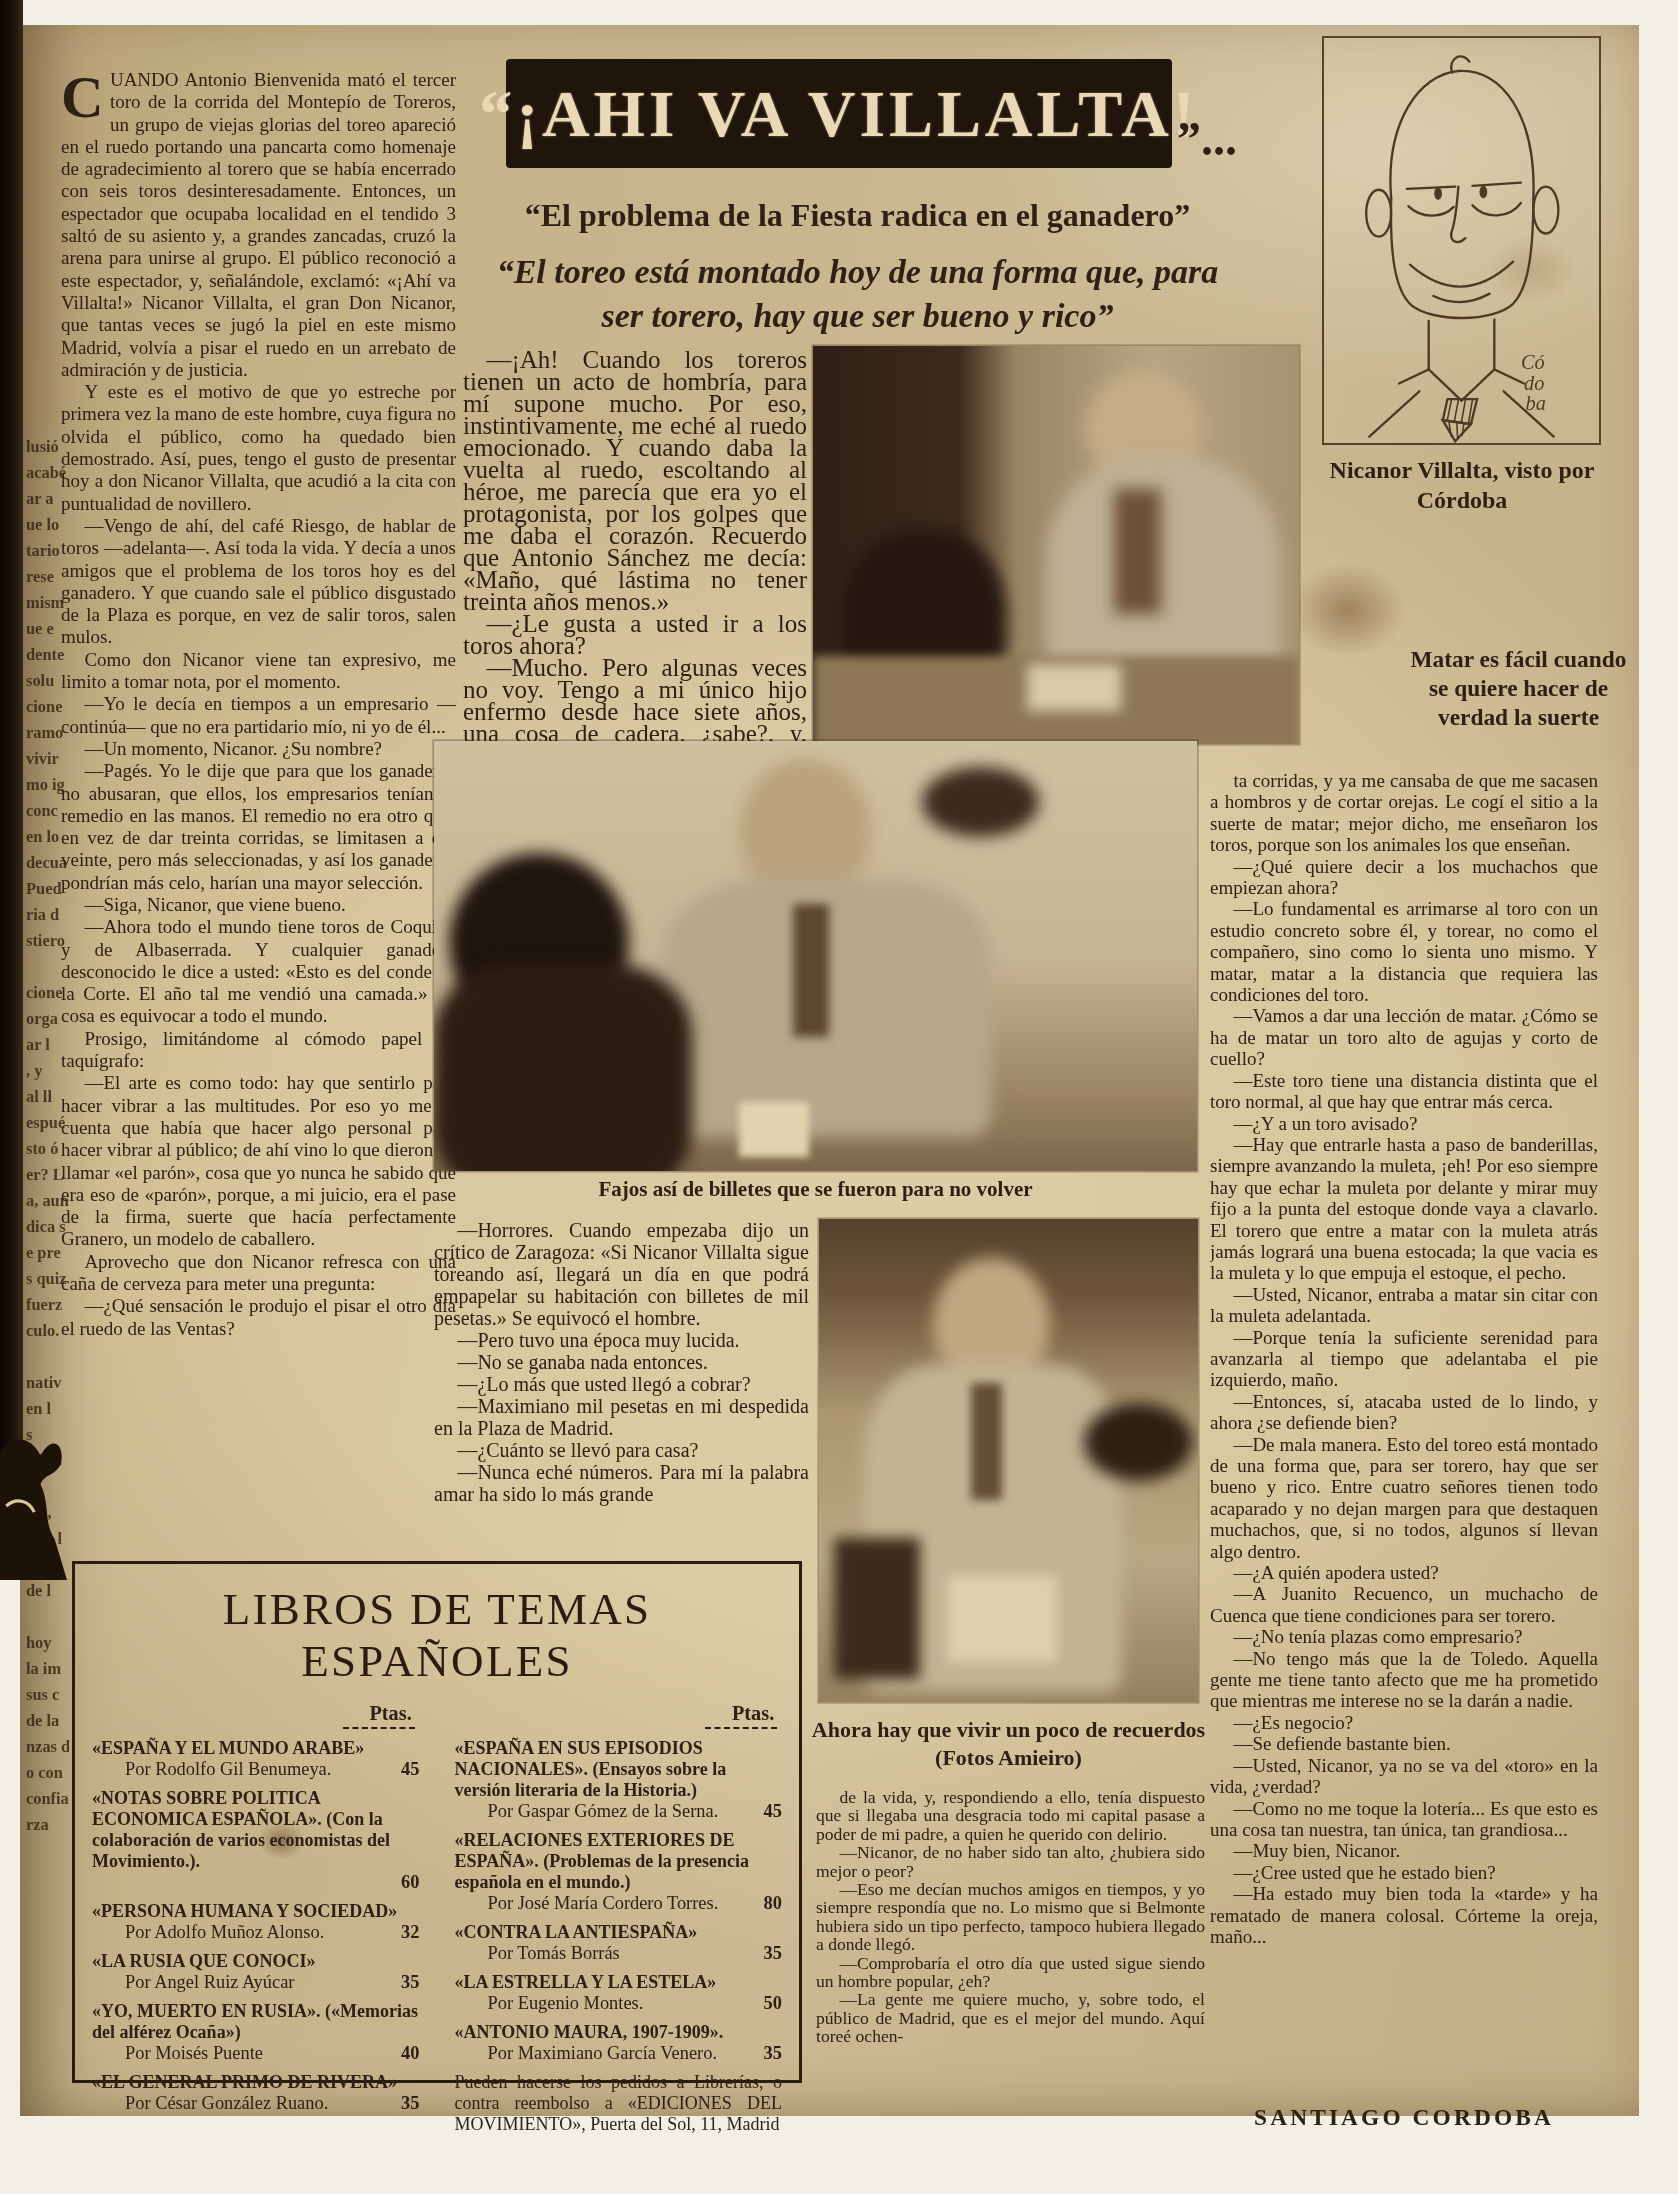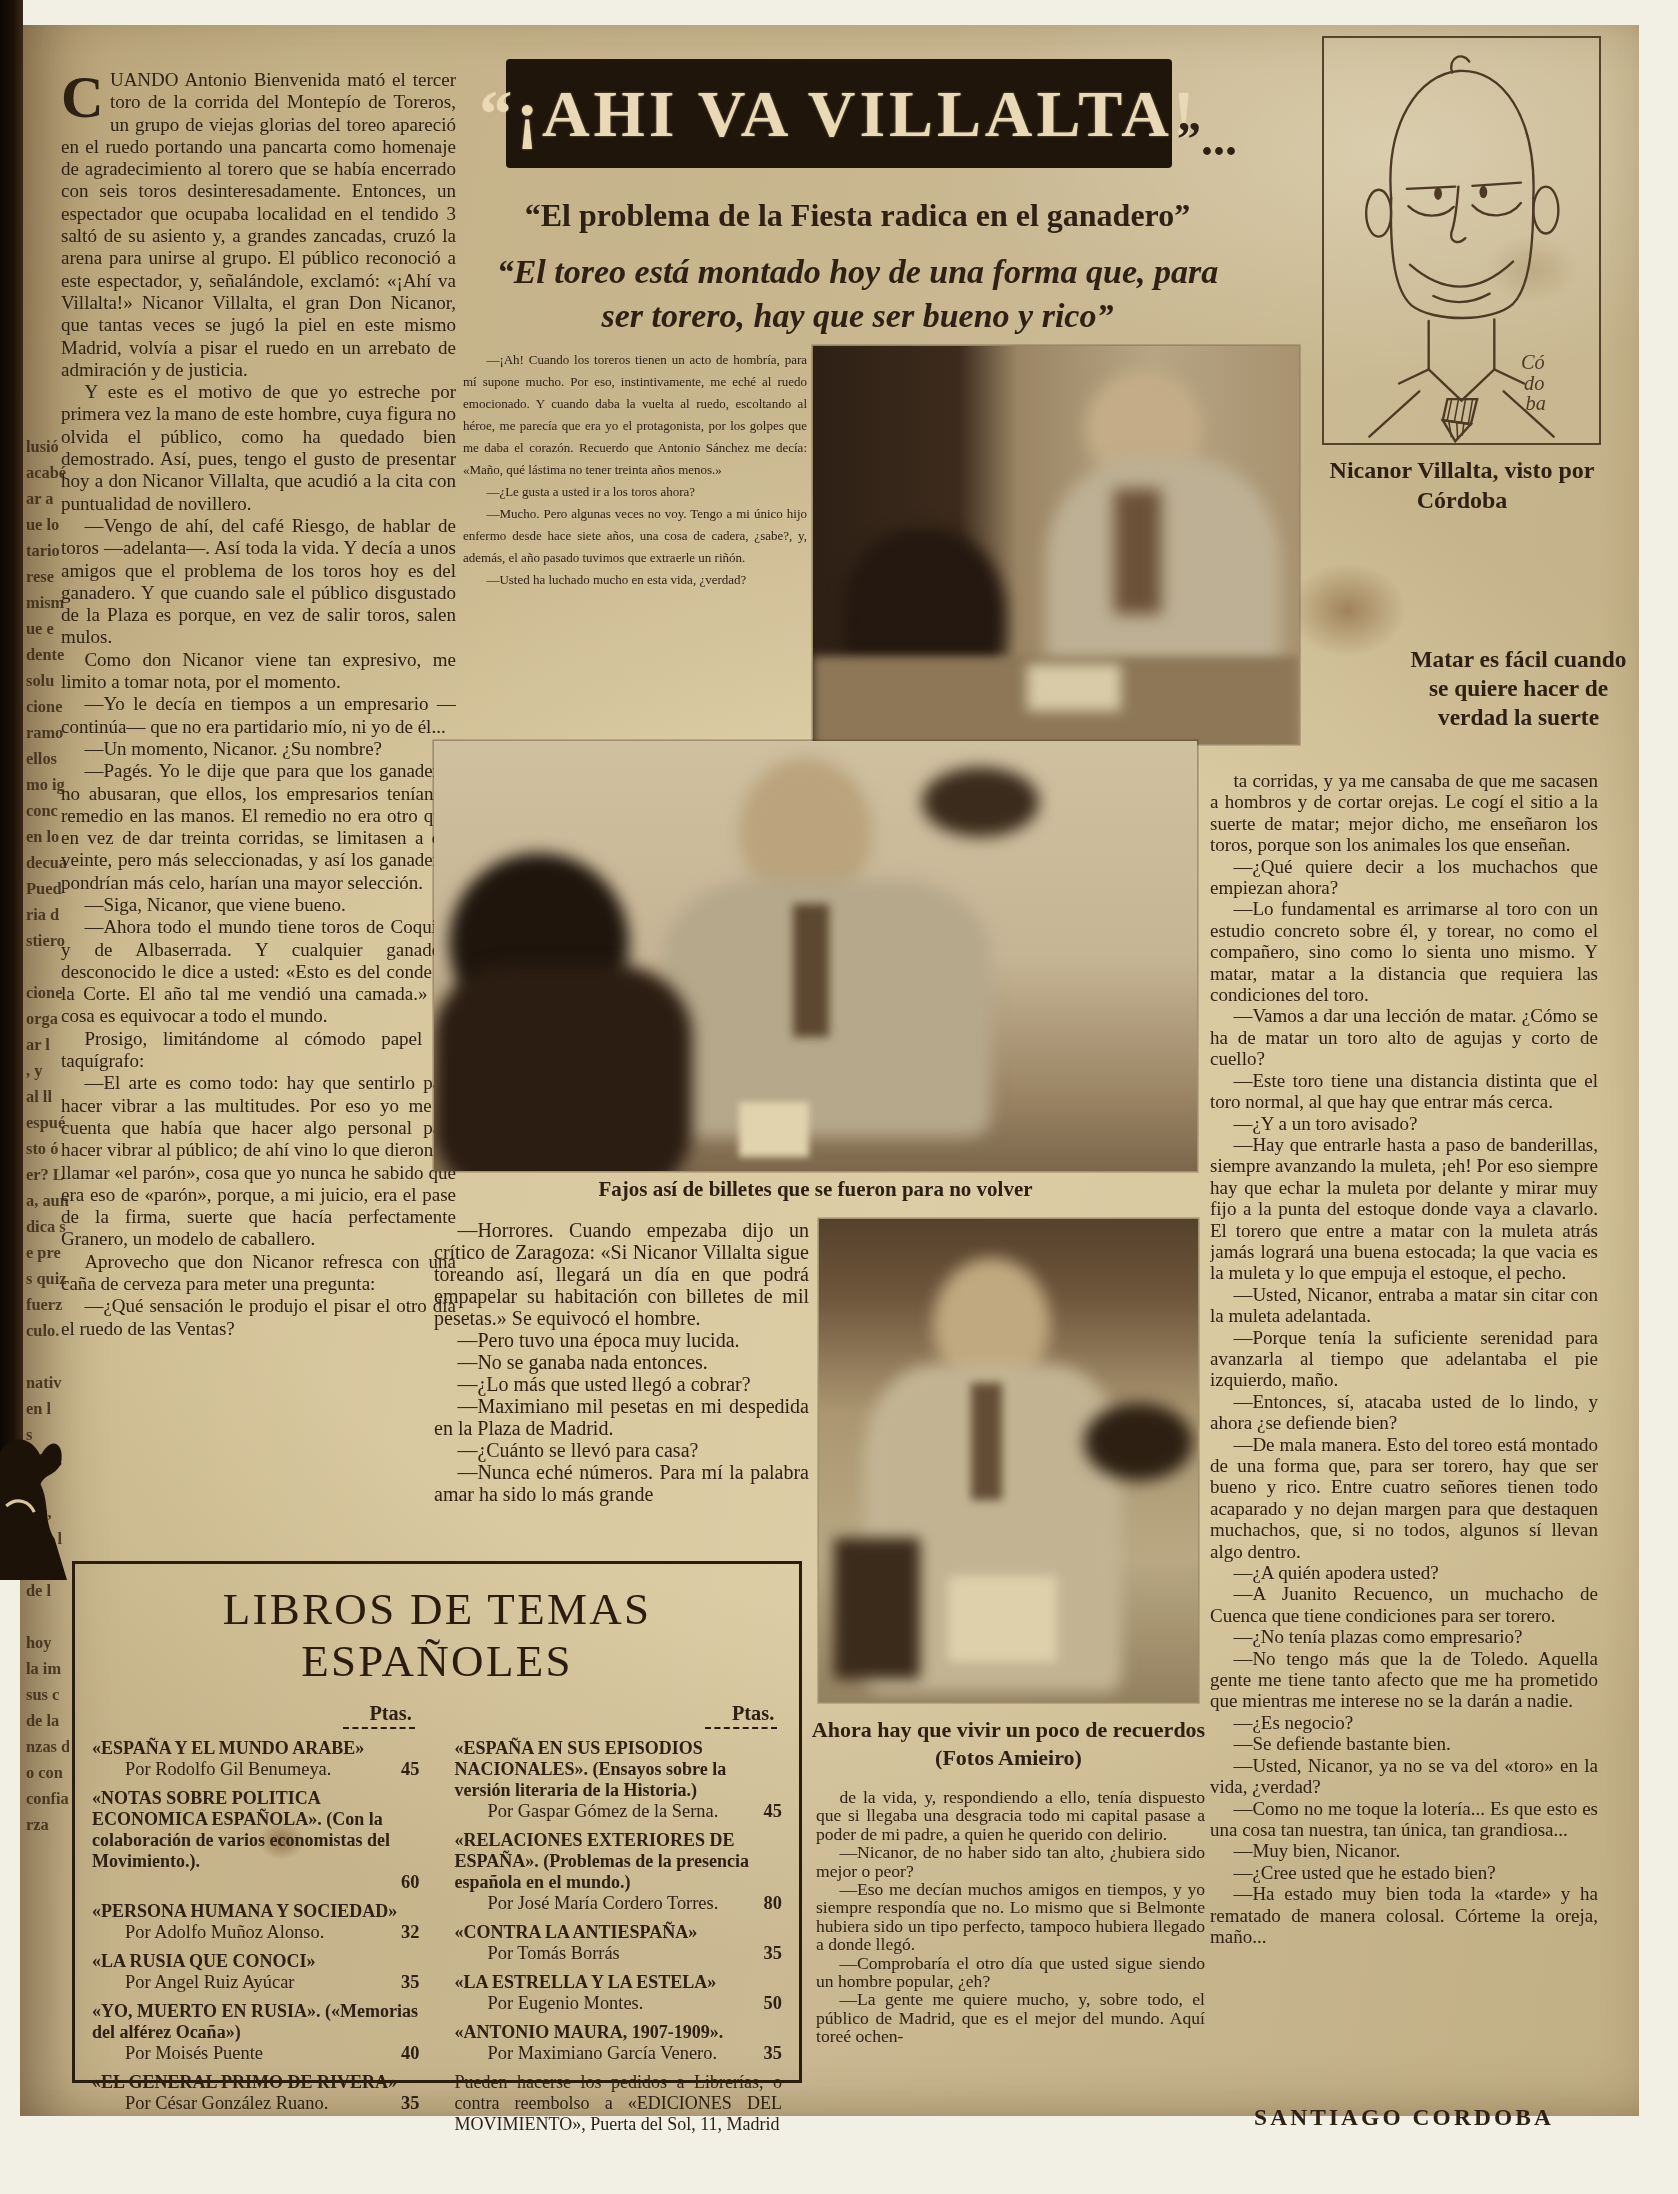--- a/index.html
+++ b/index.html
@@ -37,21 +37,21 @@
   .toon-cap{position:absolute;left:1322px;top:455px;width:280px;text-align:center;
     font-weight:bold;font-size:24px;line-height:30px;}
   .pull{position:absolute;left:1405px;top:645px;width:227px;text-align:center;
     font-weight:bold;font-size:23.4px;line-height:29px;}
 
   
   .col{position:absolute;text-align:justify;overflow:hidden;}
   .col p{margin:0;text-indent:23.4px;}
   .col-left{left:61px;top:69px;width:395px;height:1407px;font-size:19px;line-height:22.3px;}
   .dropcap::first-letter{float:left;font-size:59px;line-height:47px;padding:4.7px 6.3px 0 0;font-weight:bold;}
-  .col-mid1{left:463px;top:349px;width:344px;height:392px;font-size:13px;line-height:22px;}
+  .col-mid1{left:463px;top:349px;width:344px;height:392px;font-size:25px;line-height:22px;}
   .col-mid2{left:434px;top:1219px;width:375px;height:341px;font-size:20px;line-height:22px;}
   .col-mid3{left:816px;top:1788px;width:389px;height:309px;font-size:17.6px;line-height:18.4px;}
   .col-right{left:1210px;top:770px;width:388px;height:1319px;font-size:19px;line-height:21.4px;}
   .byline{position:absolute;left:1210px;top:2104px;width:388px;text-align:center;
     font-weight:bold;font-size:23.4px;letter-spacing:3.1px;}
 
   
   .photo{position:absolute;overflow:hidden;box-shadow:0 0 0 1.6px rgba(60,40,20,.35);}
   .photo .b{position:absolute;filter:blur(7.8px);}
   .cap1{position:absolute;left:434px;top:1177px;width:763px;text-align:center;
@@ -95,21 +95,21 @@
       <div>ar a</div>
       <div>ue lo</div>
       <div>tario</div>
       <div>rese</div>
       <div>mism</div>
       <div>ue e</div>
       <div>dente</div>
       <div>solu</div>
       <div>cione</div>
       <div>ramo</div>
-      <div>ellos</div>
+      <div>vivir</div>
       <div>mo ig</div>
       <div>conc</div>
       <div>en lo</div>
       <div>decua</div>
       <div>Pued</div>
       <div>ria d</div>
       <div>stiero</div>
       <div> </div>
       <div>cione</div>
       <div>orga</div>

